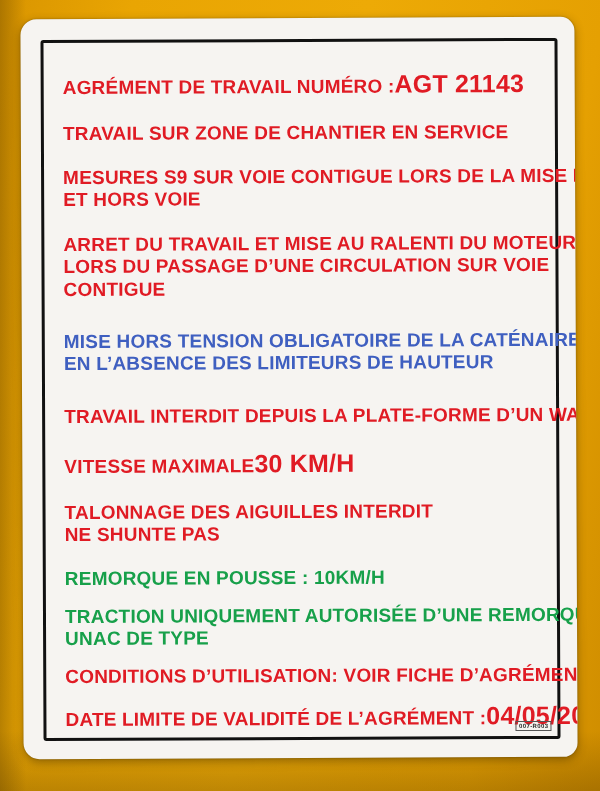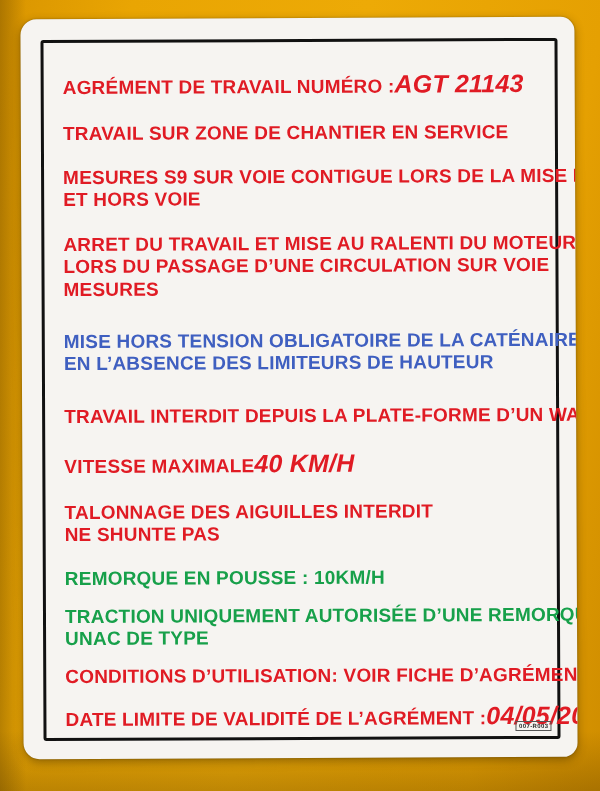--- a/index.html
+++ b/index.html
@@ -72,21 +72,21 @@
     font-weight: bold;
     letter-spacing: 0.2px;
     line-height: 1.18;
     white-space: nowrap;
   }
 
   .red    { color: #e01b24; }
   .green  { color: #17a04a; }
   .blue   { color: #3f5fc0; }
   .sz-20 { font-size: 19px; }
-  .sz-24 { font-size: 25px; font-style: italic; }
+  .sz-24 { font-size: 25px; }
 
   .row { display: flex; align-items: baseline; }
 
   .gap-s { height: 15px; }
   .gap-m { height: 22px; }
   .gap-l { height: 30px; }
 
   .ref-code {
     position: absolute;
     right: 26px;
@@ -126,37 +126,37 @@
         <span class="sz-20 red">ET HORS VOIE</span>
       </div>
       <div class="gap-m"></div>
       <div class="row line">
         <span class="sz-20 red">ARRET DU TRAVAIL ET MISE AU RALENTI DU MOTEUR</span>
       </div>
       <div class="row line">
         <span class="sz-20 red">LORS DU PASSAGE D’UNE CIRCULATION SUR VOIE</span>
       </div>
       <div class="row line">
-        <span class="sz-20 red">MESURES</span>
+        <span class="sz-20 red">CONTIGUE</span>
       </div>
       <div class="gap-l"></div>
       <div class="row line">
         <span class="sz-20 blue">MISE HORS TENSION OBLIGATOIRE DE LA CATÉNAIRE</span>
       </div>
       <div class="row line">
         <span class="sz-20 blue">EN L’ABSENCE DES LIMITEURS DE HAUTEUR</span>
       </div>
       <div class="gap-l"></div>
       <div class="row line">
         <span class="sz-20 red">TRAVAIL INTERDIT DEPUIS LA PLATE-FORME D’UN WAGON</span>
       </div>
       <div class="gap-m"></div>
       <div class="row line">
         <span class="sz-20 red">VITESSE MAXIMALE </span>
-        <span class="sz-24 red">40 KM/H</span>
+        <span class="sz-24 red">30 KM/H</span>
       </div>
       <div class="gap-m"></div>
       <div class="row line">
         <span class="sz-20 red">TALONNAGE DES AIGUILLES INTERDIT</span>
       </div>
       <div class="row line">
         <span class="sz-20 red">NE SHUNTE PAS</span>
       </div>
       <div class="gap-m"></div>
       <div class="row line">

